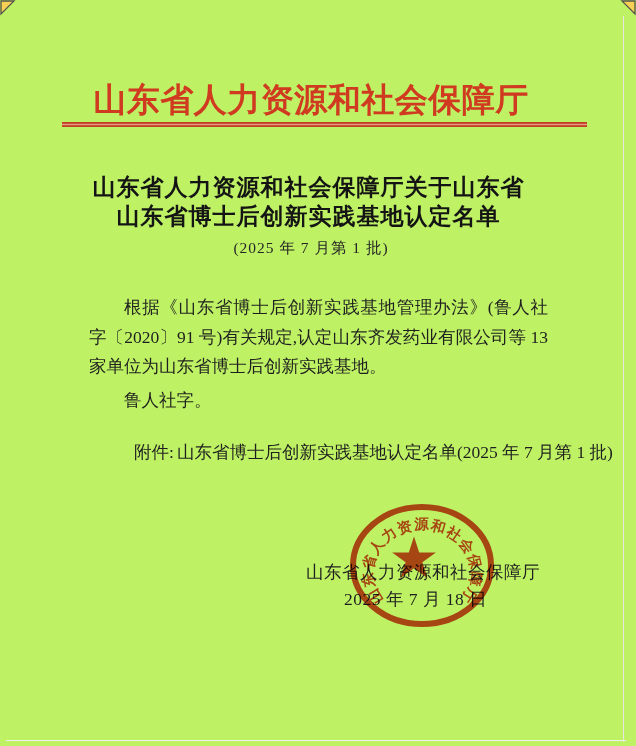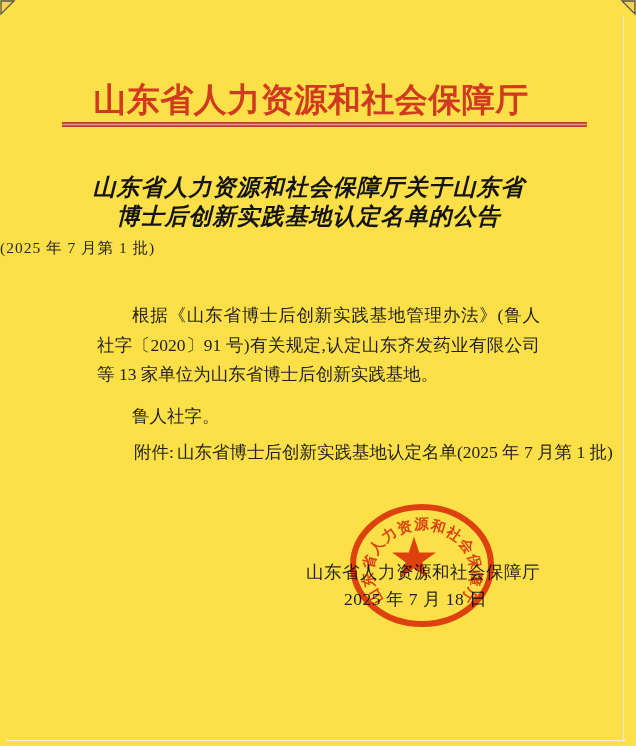--- a/index.html
+++ b/index.html
@@ -6,21 +6,21 @@
   body {
     width: 636px; height: 746px;
     background: #ffffff;
     font-family: "Liberation Serif", "DejaVu Serif", serif;
     color: #1d1d1d;
     position: relative;
     overflow: hidden;
   }
   .scan-page {
     position: absolute; inset: 0;
-    background: #fde047;
+    background: #bef264;
   }
   
   .edge-vertical {
     position: absolute; left: 623px; top: 16px; bottom: 4px; width: 1px;
     background: #e7e5e2;
   }
   .edge-bottom {
     position: absolute; left: 6px; right: 10px; top: 740px; height: 1px;
     background: #f1efec;
   }
@@ -42,35 +42,36 @@
     position: absolute; top: 122px; left: 62px; width: 525px; height: 5px;
     background: linear-gradient(to bottom,
       #b43a20 0%, #c94a2d 28%, #e59a86 50%, #c94a2d 72%, #b43a20 100%);
   }
 
   
   .doc-title {
     position: absolute; top: 173px; left: 0; right: 19px;
     text-align: center;
     font-size: 23px; font-weight: bold; letter-spacing: 1px;
-    color: #141414; line-height: 29px; font-style: italic;
+    color: #141414; line-height: 29px;
   }
   .batch-note {
     position: absolute; top: 238px; left: 0; right: 14px;
+    text-align: center;
     font-size: 15.5px; letter-spacing: 1px;
     color: #262626;
   }
 
   
   .body-text {
     position: absolute; top: 289px; left: 85px; width: 467px;
     font-size: 17.5px; line-height: 29.5px;
     text-align: justify; color: #1f1f1f;
   }
-  .body-text p { margin: 12px; text-indent: 2em; }
+  .body-text p { margin: 4px; text-indent: 2em; }
 
   
   .attachment {
     position: absolute; top: 438px; left: 118px; width: 458px;
     font-size: 17.5px; line-height: 29.5px; color: #1f1f1f;
     padding-left: 53px; text-indent: -53px; margin-left: 16px;
   }
   .att-label { margin-right: 3px; }
 
   
@@ -107,21 +108,21 @@
   </svg>
   <svg class="corner corner-right" width="16" height="16" viewBox="0 0 16 16">
     <polygon points="2,1 15,1 15,14" stroke-width="1.3" stroke="#55544c" fill="#f6d155"></polygon>
   </svg>
 
   <div class="agency">山东省人力资源和社会保障厅</div>
   <div class="red-rule"></div>
 
   <div class="doc-title">
     <div>山东省人力资源和社会保障厅关于山东省</div>
-    <div>博士后创新实践基地认定名单的公告</div>
+    <div>山东省博士后创新实践基地认定名单</div>
   </div>
   <div class="batch-note">(2025 年 7 月第 1 批)</div>
 
   <div class="body-text">
     <p>根据《山东省博士后创新实践基地管理办法》(鲁人社字〔2020〕91 号)有关规定,认定山东齐发药业有限公司等 13 家单位为山东省博士后创新实践基地。</p>
     <p>鲁人社字。</p>
   </div>
 
   <div class="attachment">
     <span class="att-label">附件:</span><span class="att-text">山东省博士后创新实践基地认定名单(2025 年 7 月第 1 批)</span>

